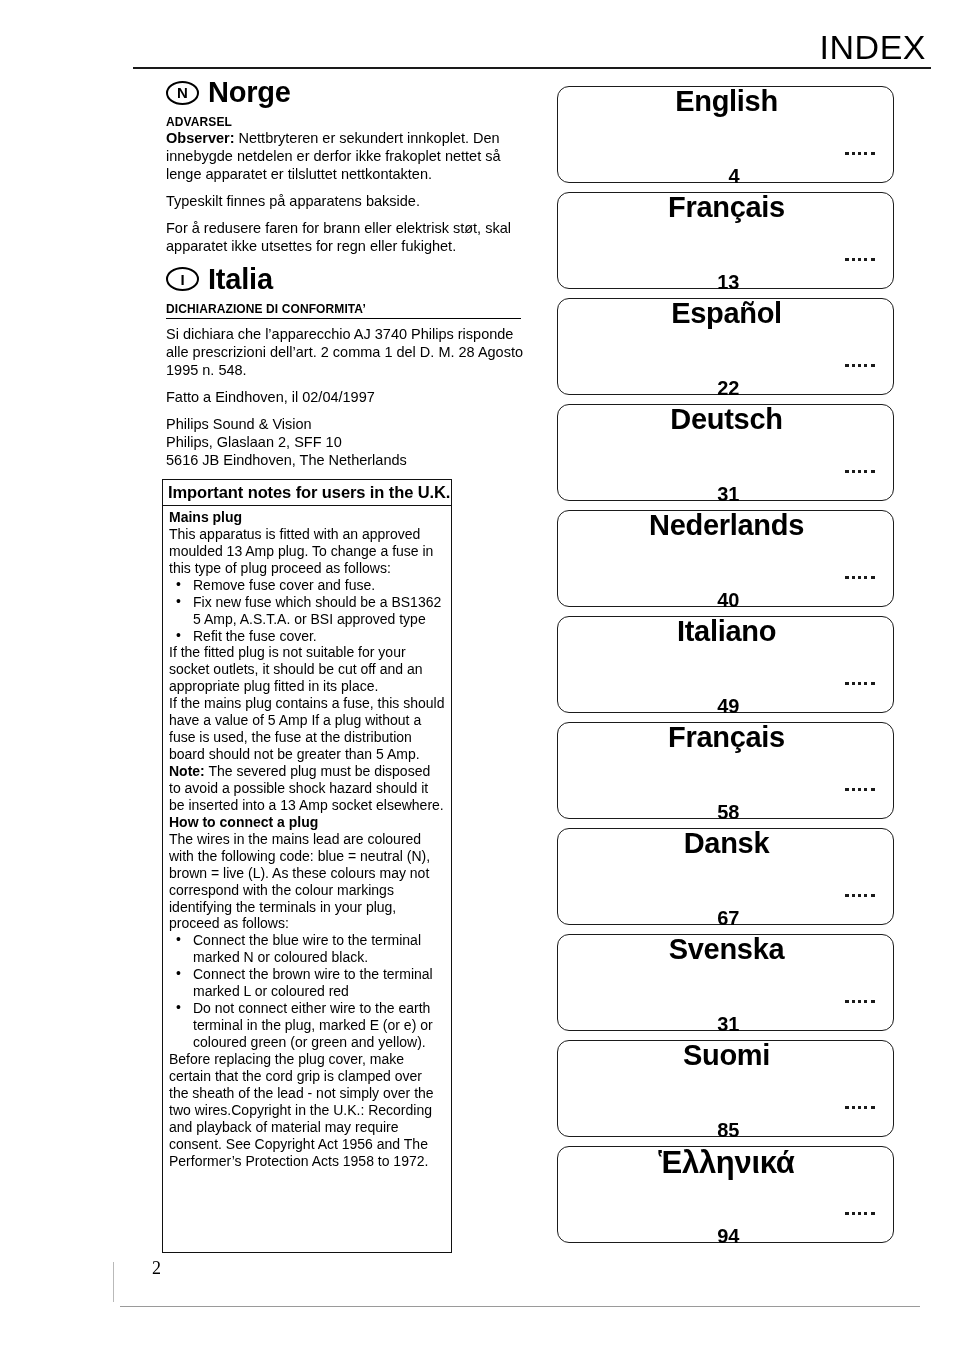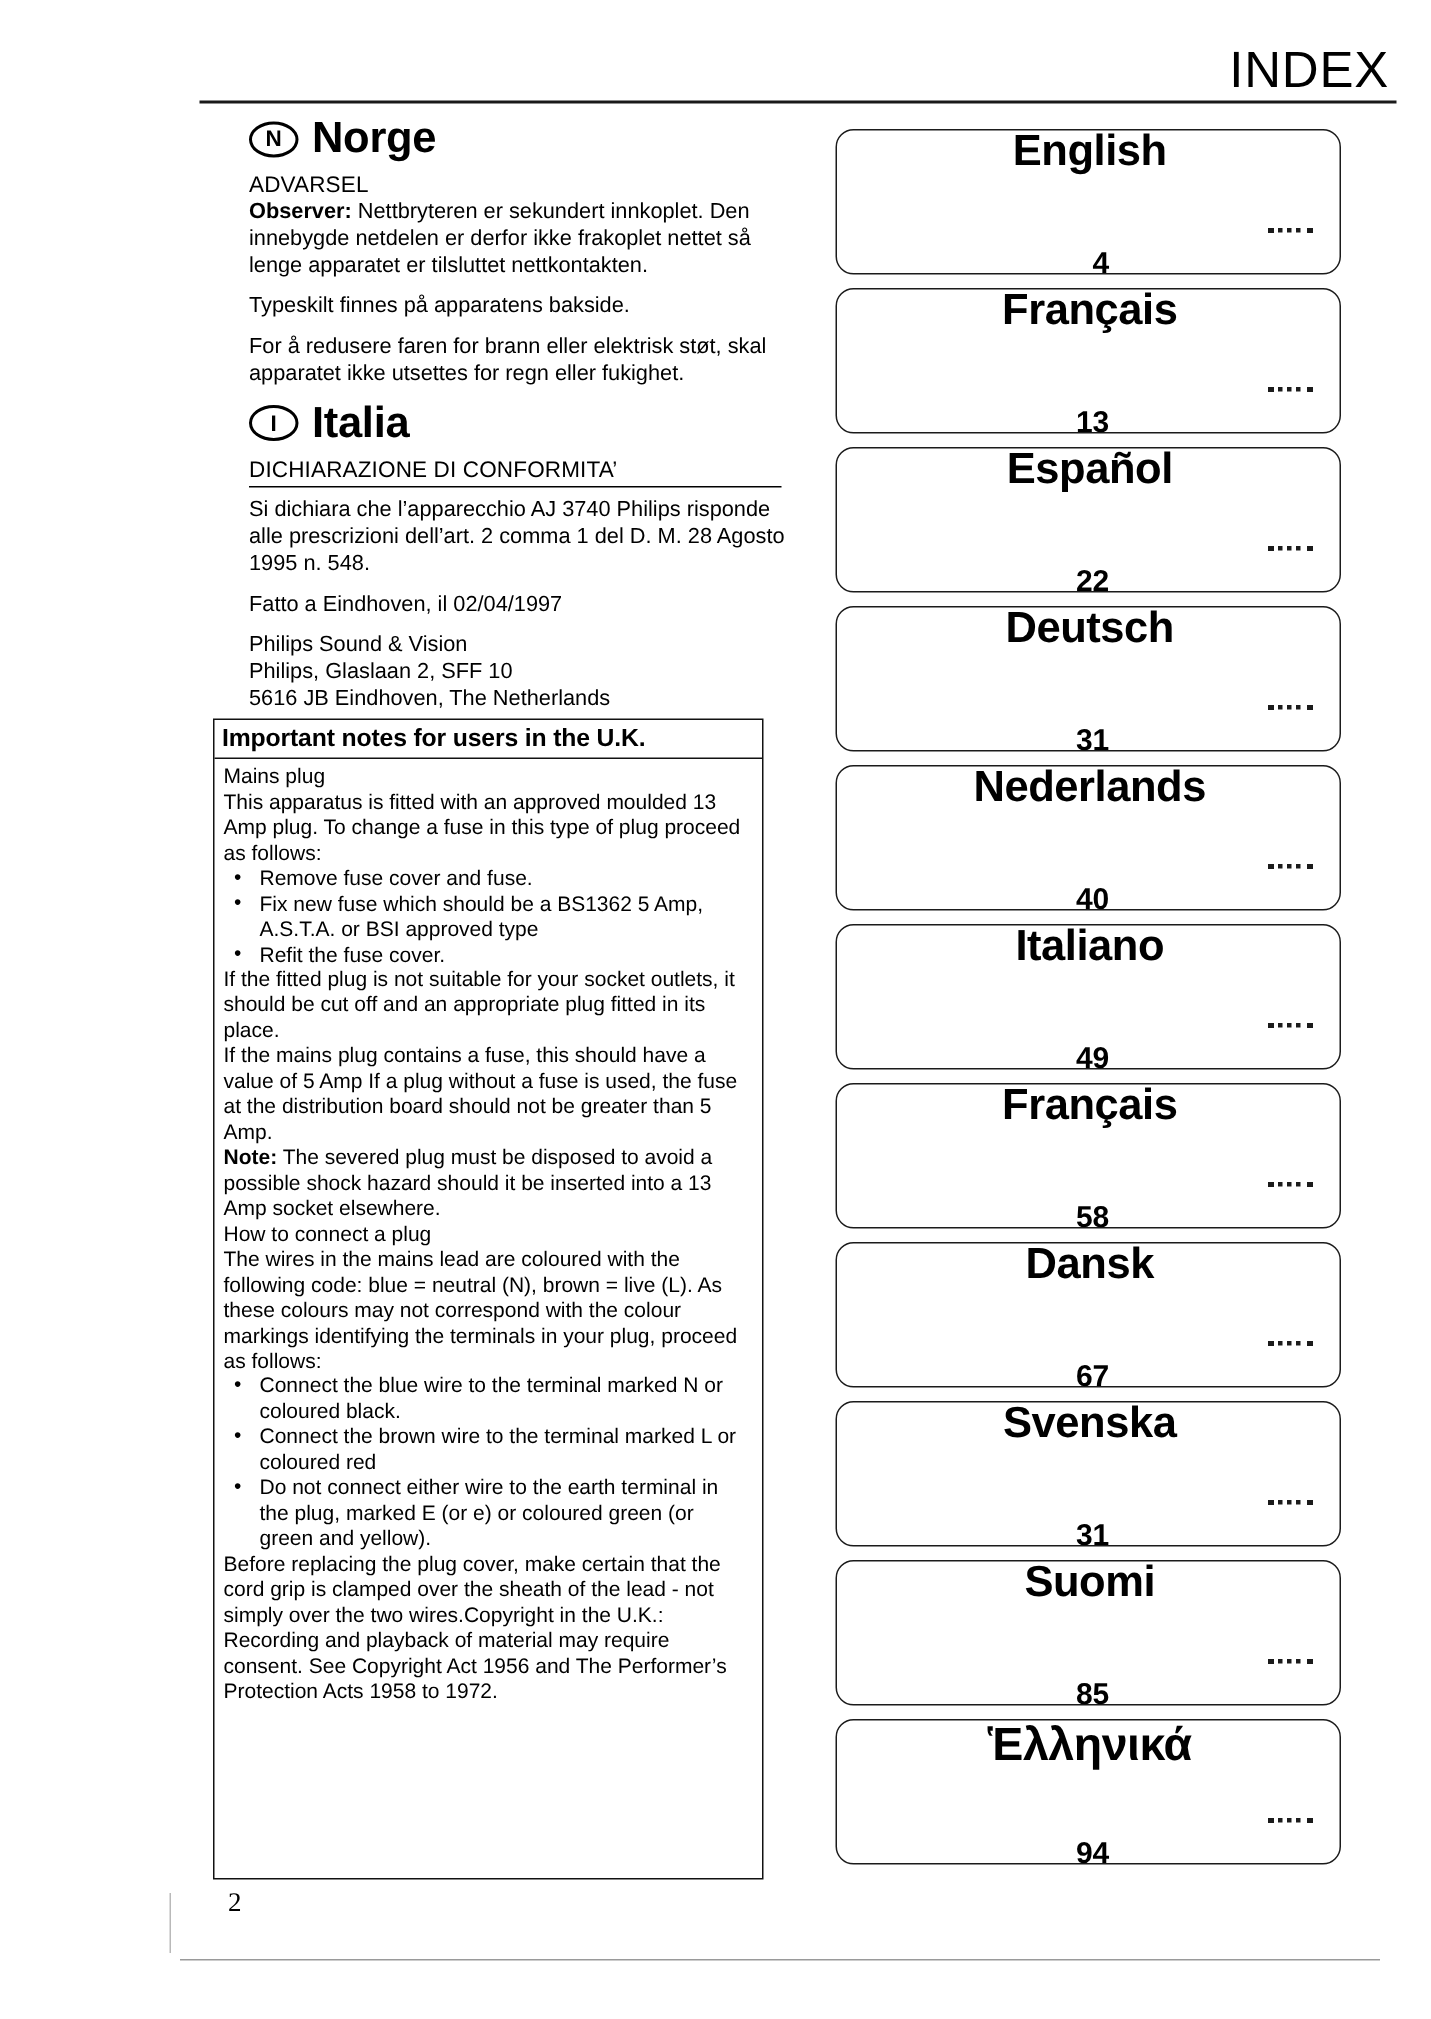--- a/index.html
+++ b/index.html
@@ -85,22 +85,22 @@
     box-sizing: border-box;
   }
   .country-name {
     font-size: 29px;
     font-weight: bold;
     line-height: 1;
     letter-spacing: -0.2px;
   }
 
   .sub-head {
-    font-size: 15px;
-    font-weight: normal;
+    font-size: 12px;
+    font-weight: bold;
     letter-spacing: 0.1px;
     margin: 0 0 1px 0;
   }
   .sub-head.underlined {
     border-bottom: 1.6px solid #000;
     padding-bottom: 2px;
     margin-bottom: 7px;
     display: block;
     width: 355px;
   }
@@ -108,42 +108,42 @@
     font-size: 14.5px;
     line-height: 1.24;
     margin: 0 0 9px 0;
   }
   .body-text.tight { margin-bottom: 4px; }
   .body-text b { font-weight: bold; }
 
   
   #uk-box {
     position: absolute;
-    left: 142px;
+    left: 162px;
     top: 479px;
-    width: 367px;
+    width: 290px;
     height: 774px;
     border: 1.6px solid #111;
     box-sizing: border-box;
   }
   #uk-box-title {
     font-size: 16.5px;
     font-weight: bold;
     padding: 3px 0 3px 5px;
     border-bottom: 1.6px solid #111;
     letter-spacing: -0.1px;
     line-height: 1.15;
   }
   #uk-box-body {
     padding: 3px 6px 0 6px;
     font-size: 14px;
     line-height: 1.21;
   }
   .uk-h {
-    font-weight: normal;
+    font-weight: bold;
     font-size: 14px;
     margin: 0;
   }
   .uk-p {
     margin: 0;
     font-size: 14px;
     line-height: 1.21;
   }
   .uk-p b { font-weight: bold; }
   ul.uk-list {

